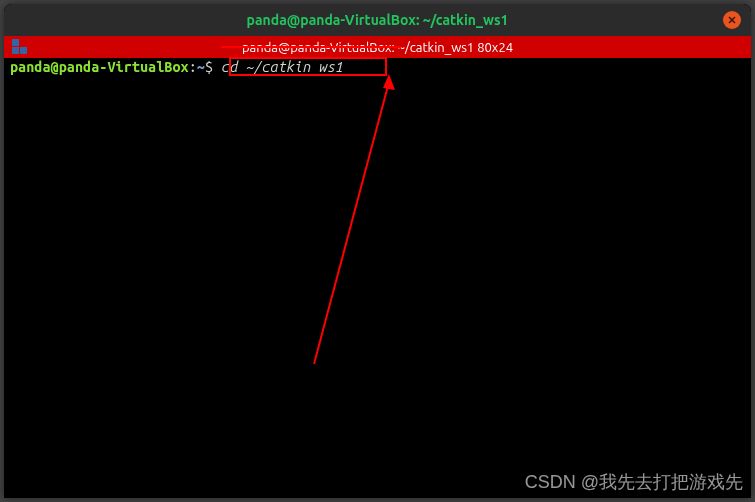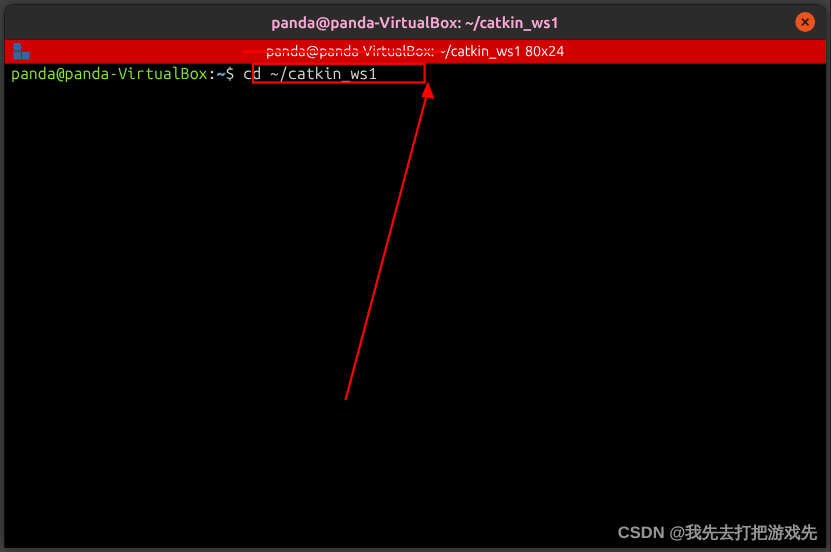--- a/index.html
+++ b/index.html
@@ -25,21 +25,21 @@
     .titlebar {
       height: 32px;
       background: #2b2b2b;
       display: flex;
       align-items: center;
       justify-content: center;
       position: relative;
       border-radius: 8px 8px 0 0;
     }
     .titlebar-title {
-      color: #f9a8d4;
+      color: #22c55e;
       font-size: 14px;
       font-family: "Ubuntu", sans-serif;
       font-weight: bold;
     }
     .close-btn {
       position: absolute;
       right: 10px;
       top: 7px;
       width: 18px;
       height: 18px;
@@ -80,25 +80,25 @@
     }
     .terminal-body {
       padding: 0px 6px;
       font-size: 14.5px;
       line-height: 18px;
       background: #000;
       position: relative;
       height: calc(100% - 54px);
     }
     .line { white-space: pre; }
-    .user-host { color: #8ae234; font-weight: normal; }
+    .user-host { color: #8ae234; font-weight: bold; }
     .colon { color: #d3d7cf; }
     .path { color: #729fcf; font-weight: bold; }
     .dollar { color: #d3d7cf; }
-    .cmd { color: #d3d7cf; }
+    .cmd { color: #d3d7cf; font-style: italic; }
     .cursor {
       display: inline-block;
       width: 8px;
       height: 15px;
       background: #d3d7cf;
       vertical-align: text-bottom;
     }
     .highlight-box {
       position: absolute;
       border: 2px solid #ff0000;
@@ -116,24 +116,23 @@
       width: 150px;
       height: 290px;
       pointer-events: none;
       z-index: 10;
     }
     .watermark {
       position: absolute;
       right: 12px;
       bottom: 8px;
       color: rgba(230,230,230,0.65);
-      font-size: 15px;
+      font-size: 18px;
       font-family: "Microsoft YaHei", sans-serif;
       z-index: 20;
-      font-weight: bold;
     }
   </style>
 </head>
 <body>
 
 <div class="window">
 
   <div class="titlebar">
     <span class="titlebar-title">panda@panda-VirtualBox: ~/catkin_ws1</span>
     <div class="close-btn">

